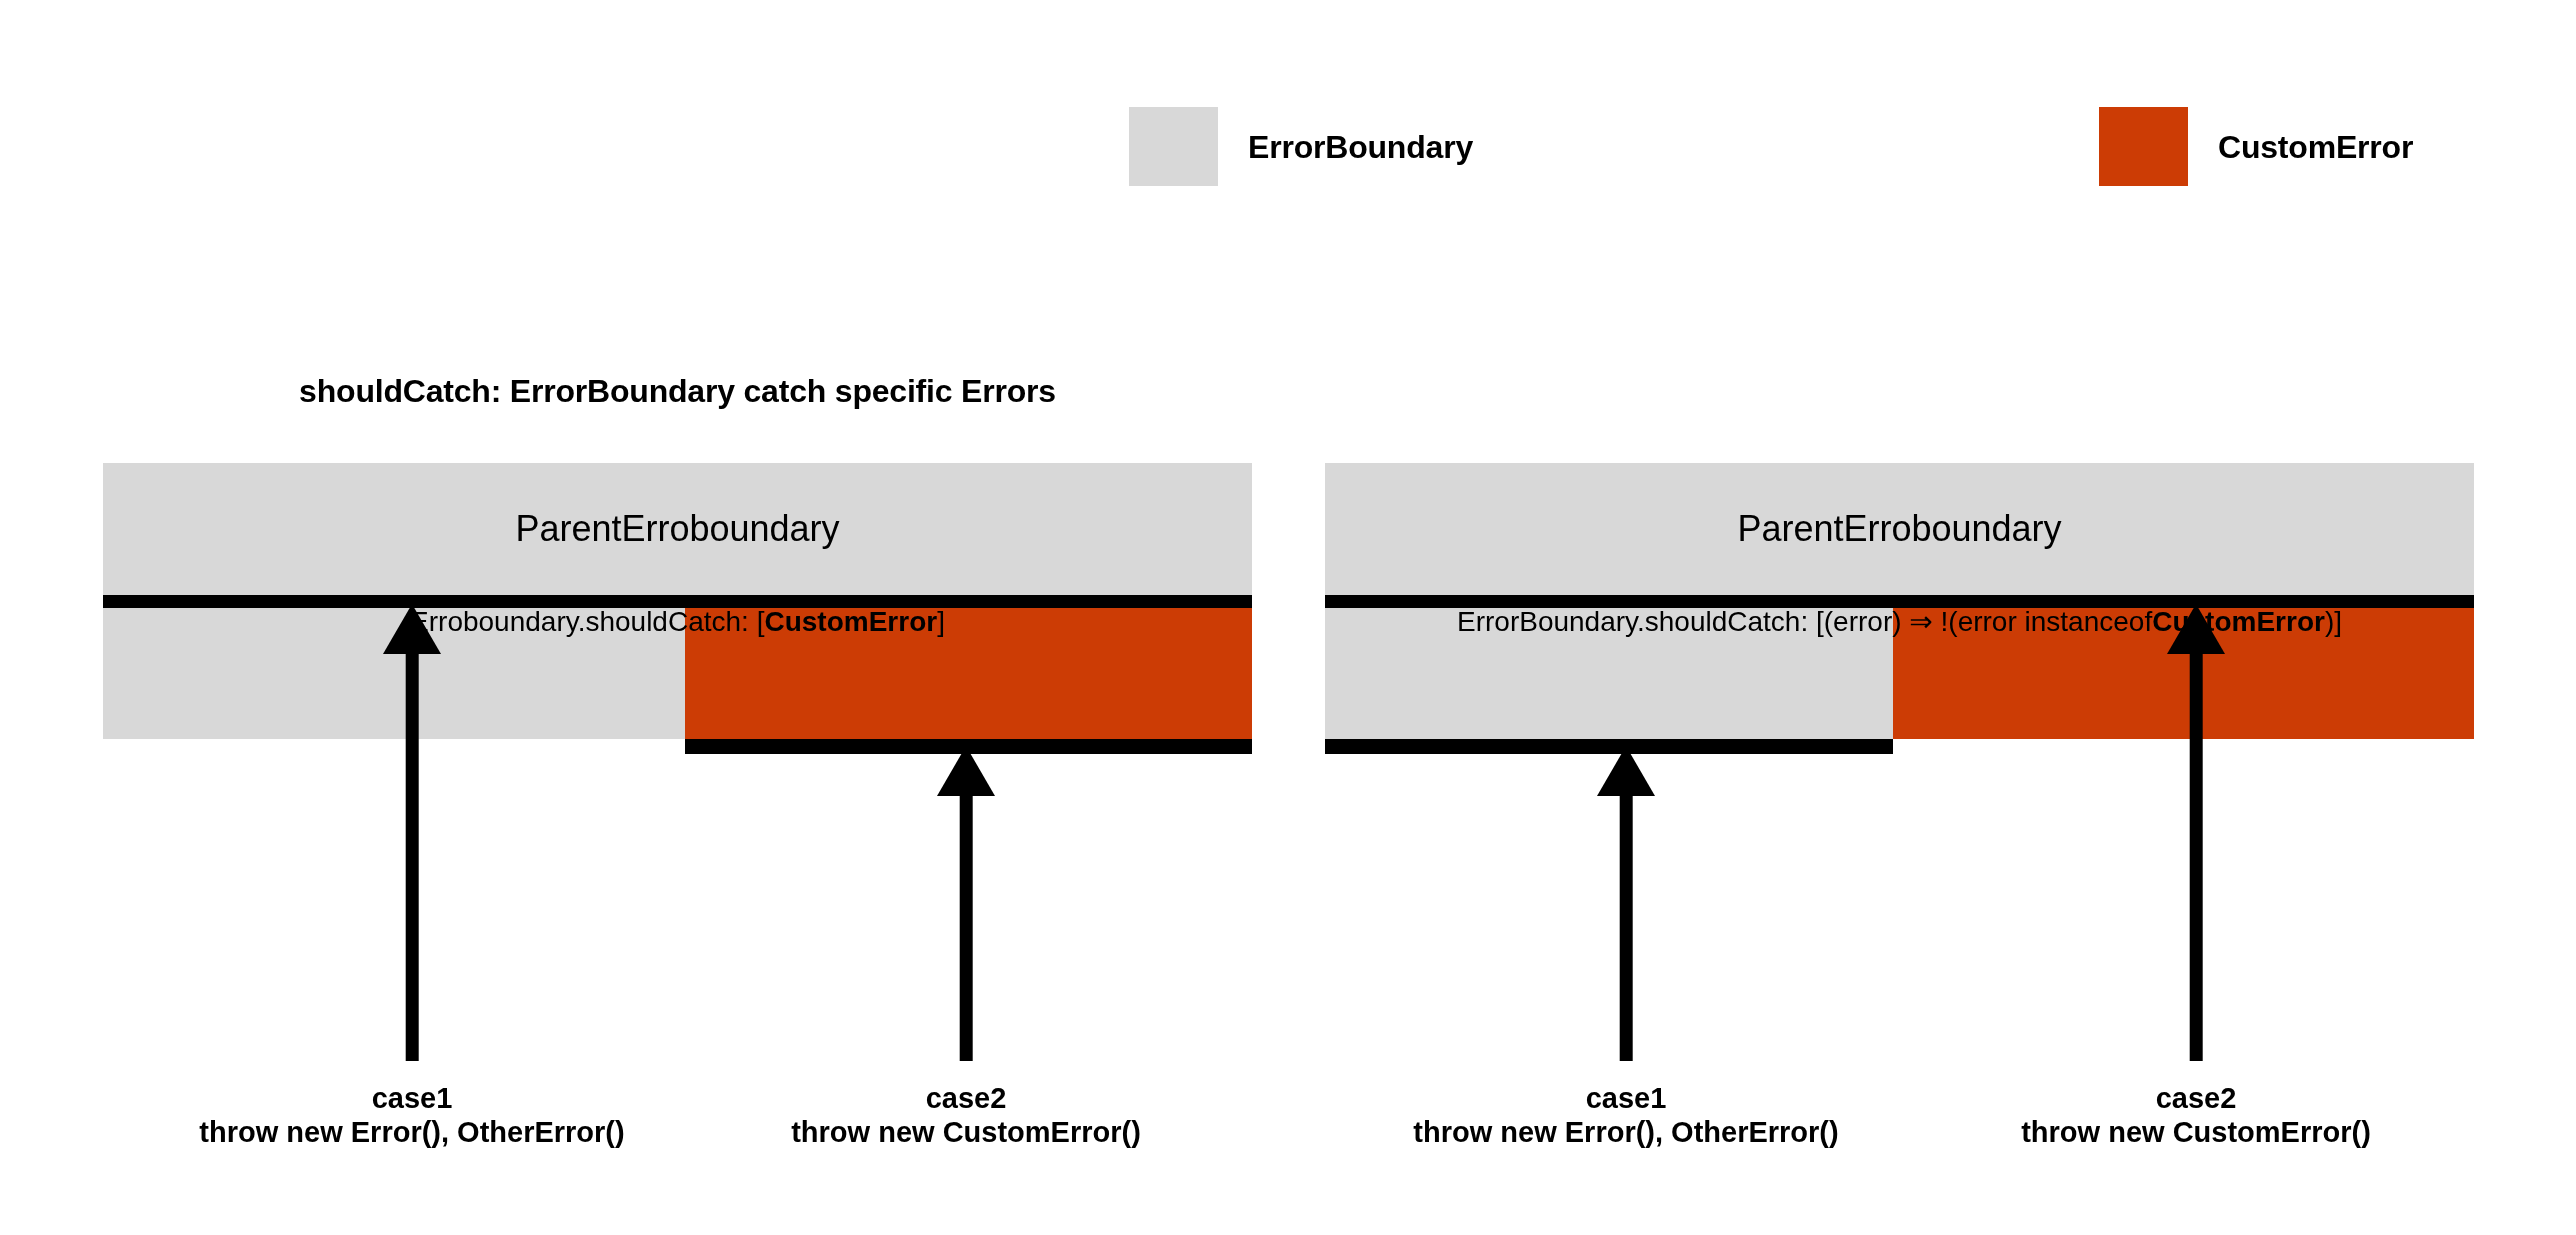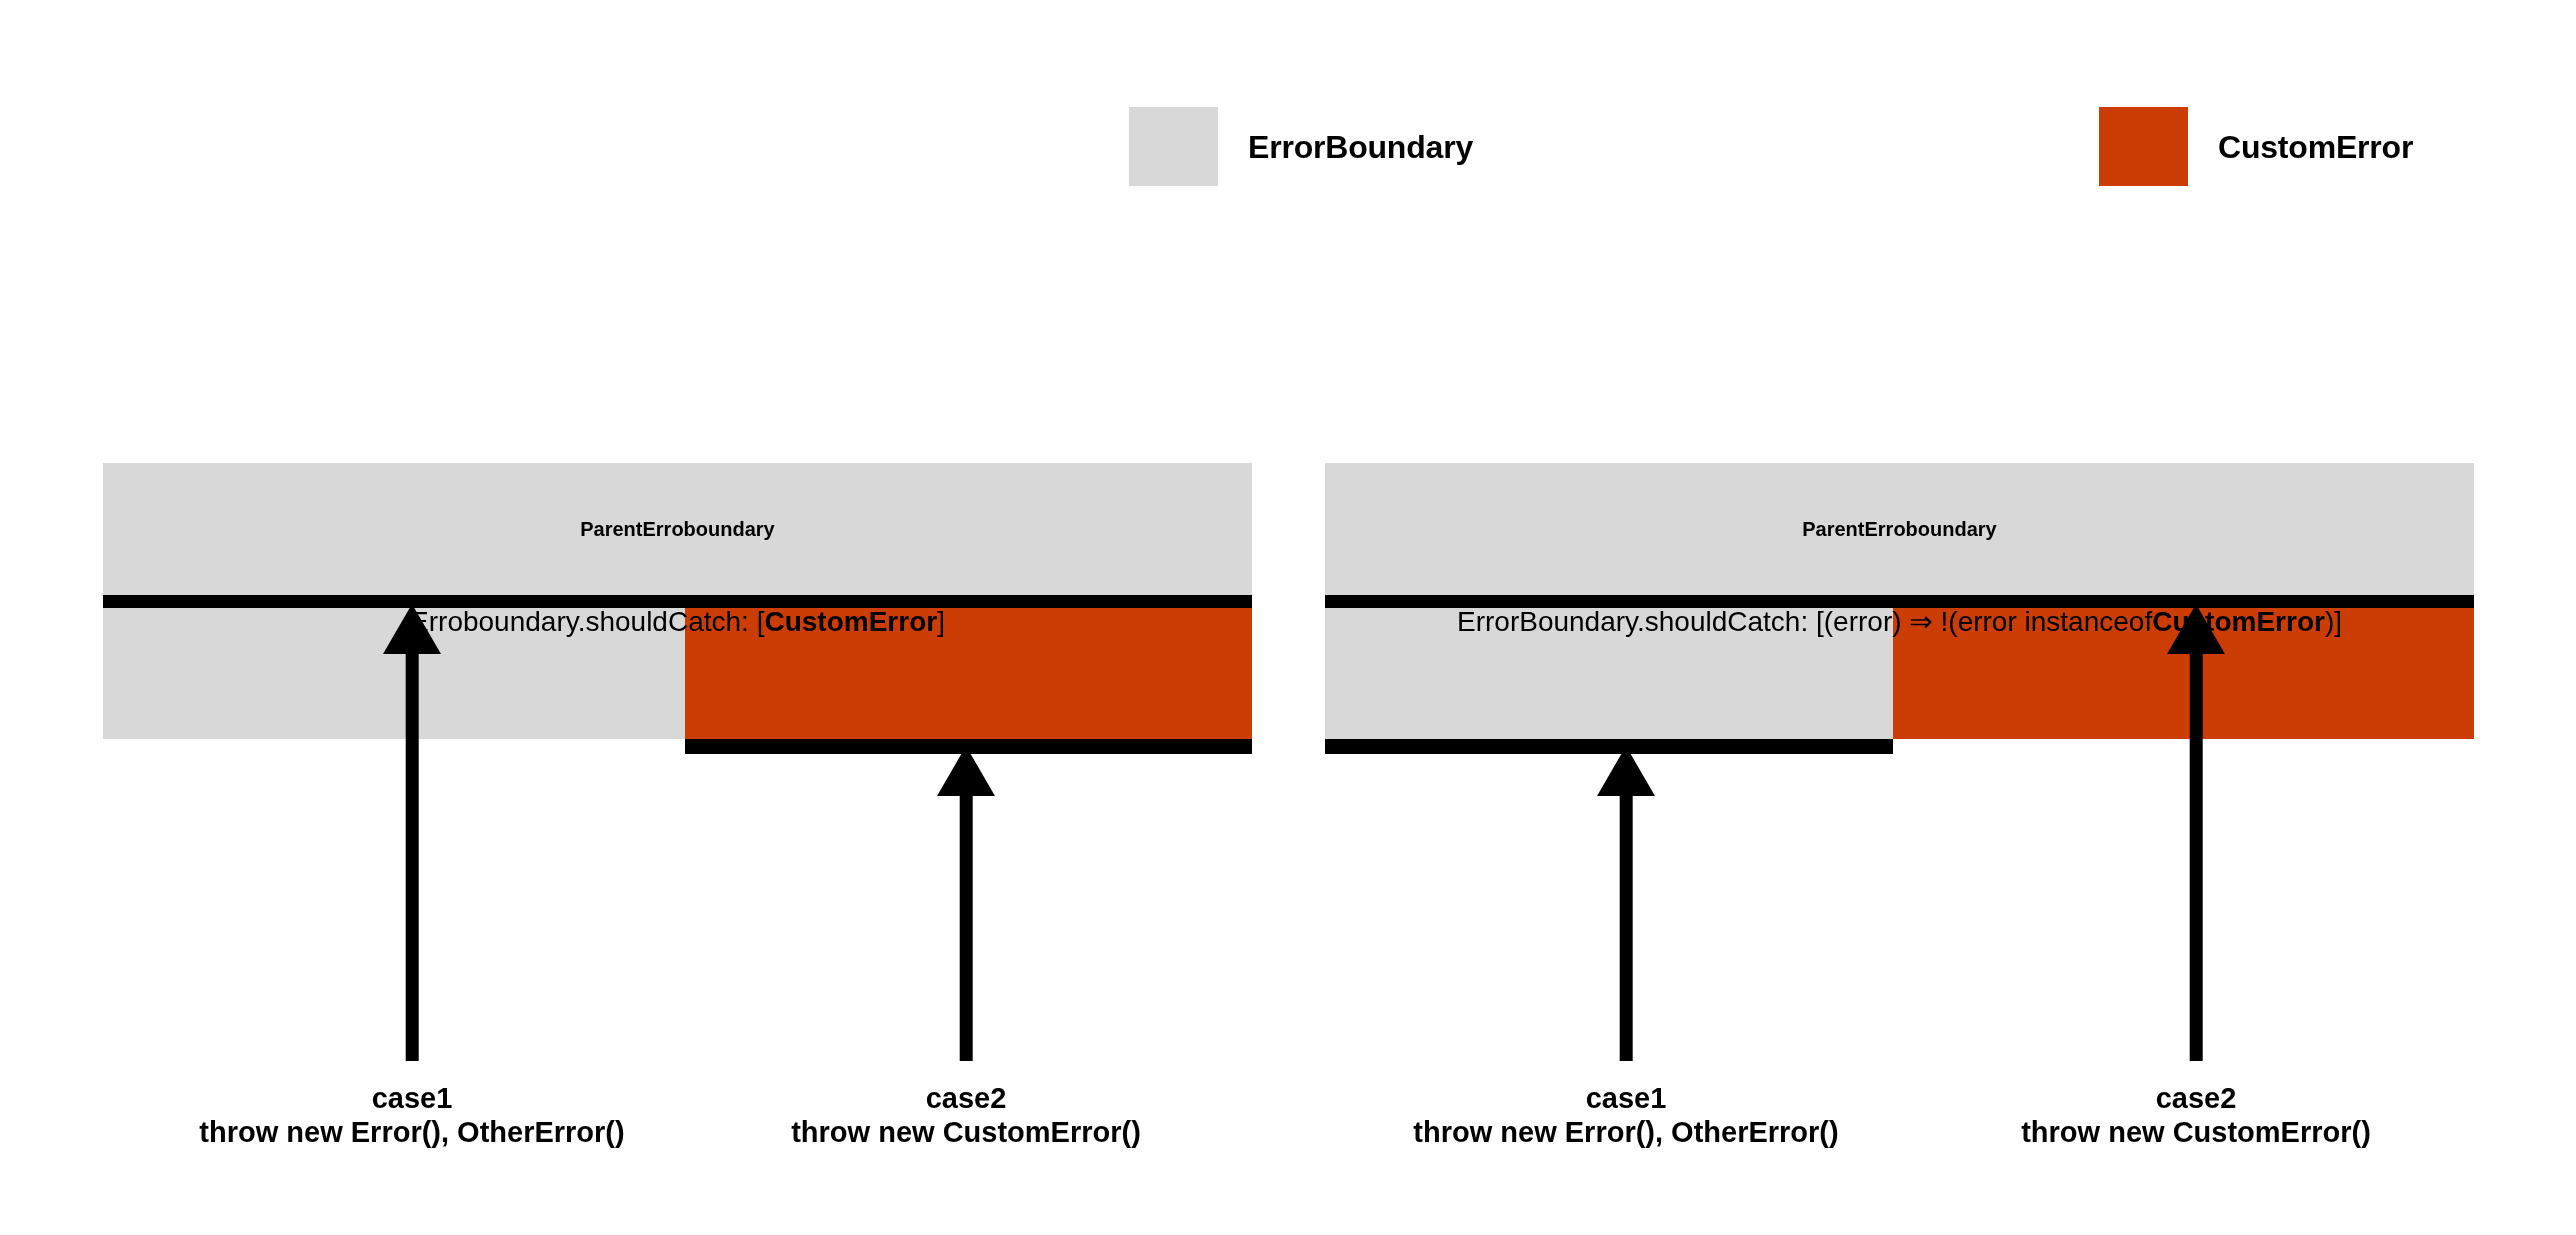--- a/index.html
+++ b/index.html
@@ -96,22 +96,22 @@
     left: 0;
     top: 0;
     width: 100%;
     height: 132px;
     background: #d8d8d8;
     display: flex;
     align-items: center;
     justify-content: center;
   }
   .band-head-label {
-    font-size: 20px;
-    font-weight: bold;
+    font-size: 36px;
+    font-weight: normal;
     line-height: 1;
     white-space: nowrap;
   }
 
   
   .divider-top {
     position: absolute;
     left: 0;
     width: 100%;
     height: 12.6px;
@@ -213,20 +213,21 @@
 
     <div class="legend-item i2">
       <span class="swatch orange"></span>
       <span class="legend-label">CustomError</span>
     </div>
 
   </div>
 
   <div class="panel" style="left:103px; top:347px; width:1149px; height:788px;">
 
+    <div class="panel-title">shouldCatch: ErrorBoundary catch specific Errors</div>
 
     <div class="stack" style="top:88px; width:1149px; height:294px;">
 
       <div class="band-head">
         <span class="band-head-label">ParentErroboundary</span>
       </div>
 
       <div class="divider-top" style="top:132px;"></div>
 
       <div class="band-body" style="top:145px; height:131px;">

